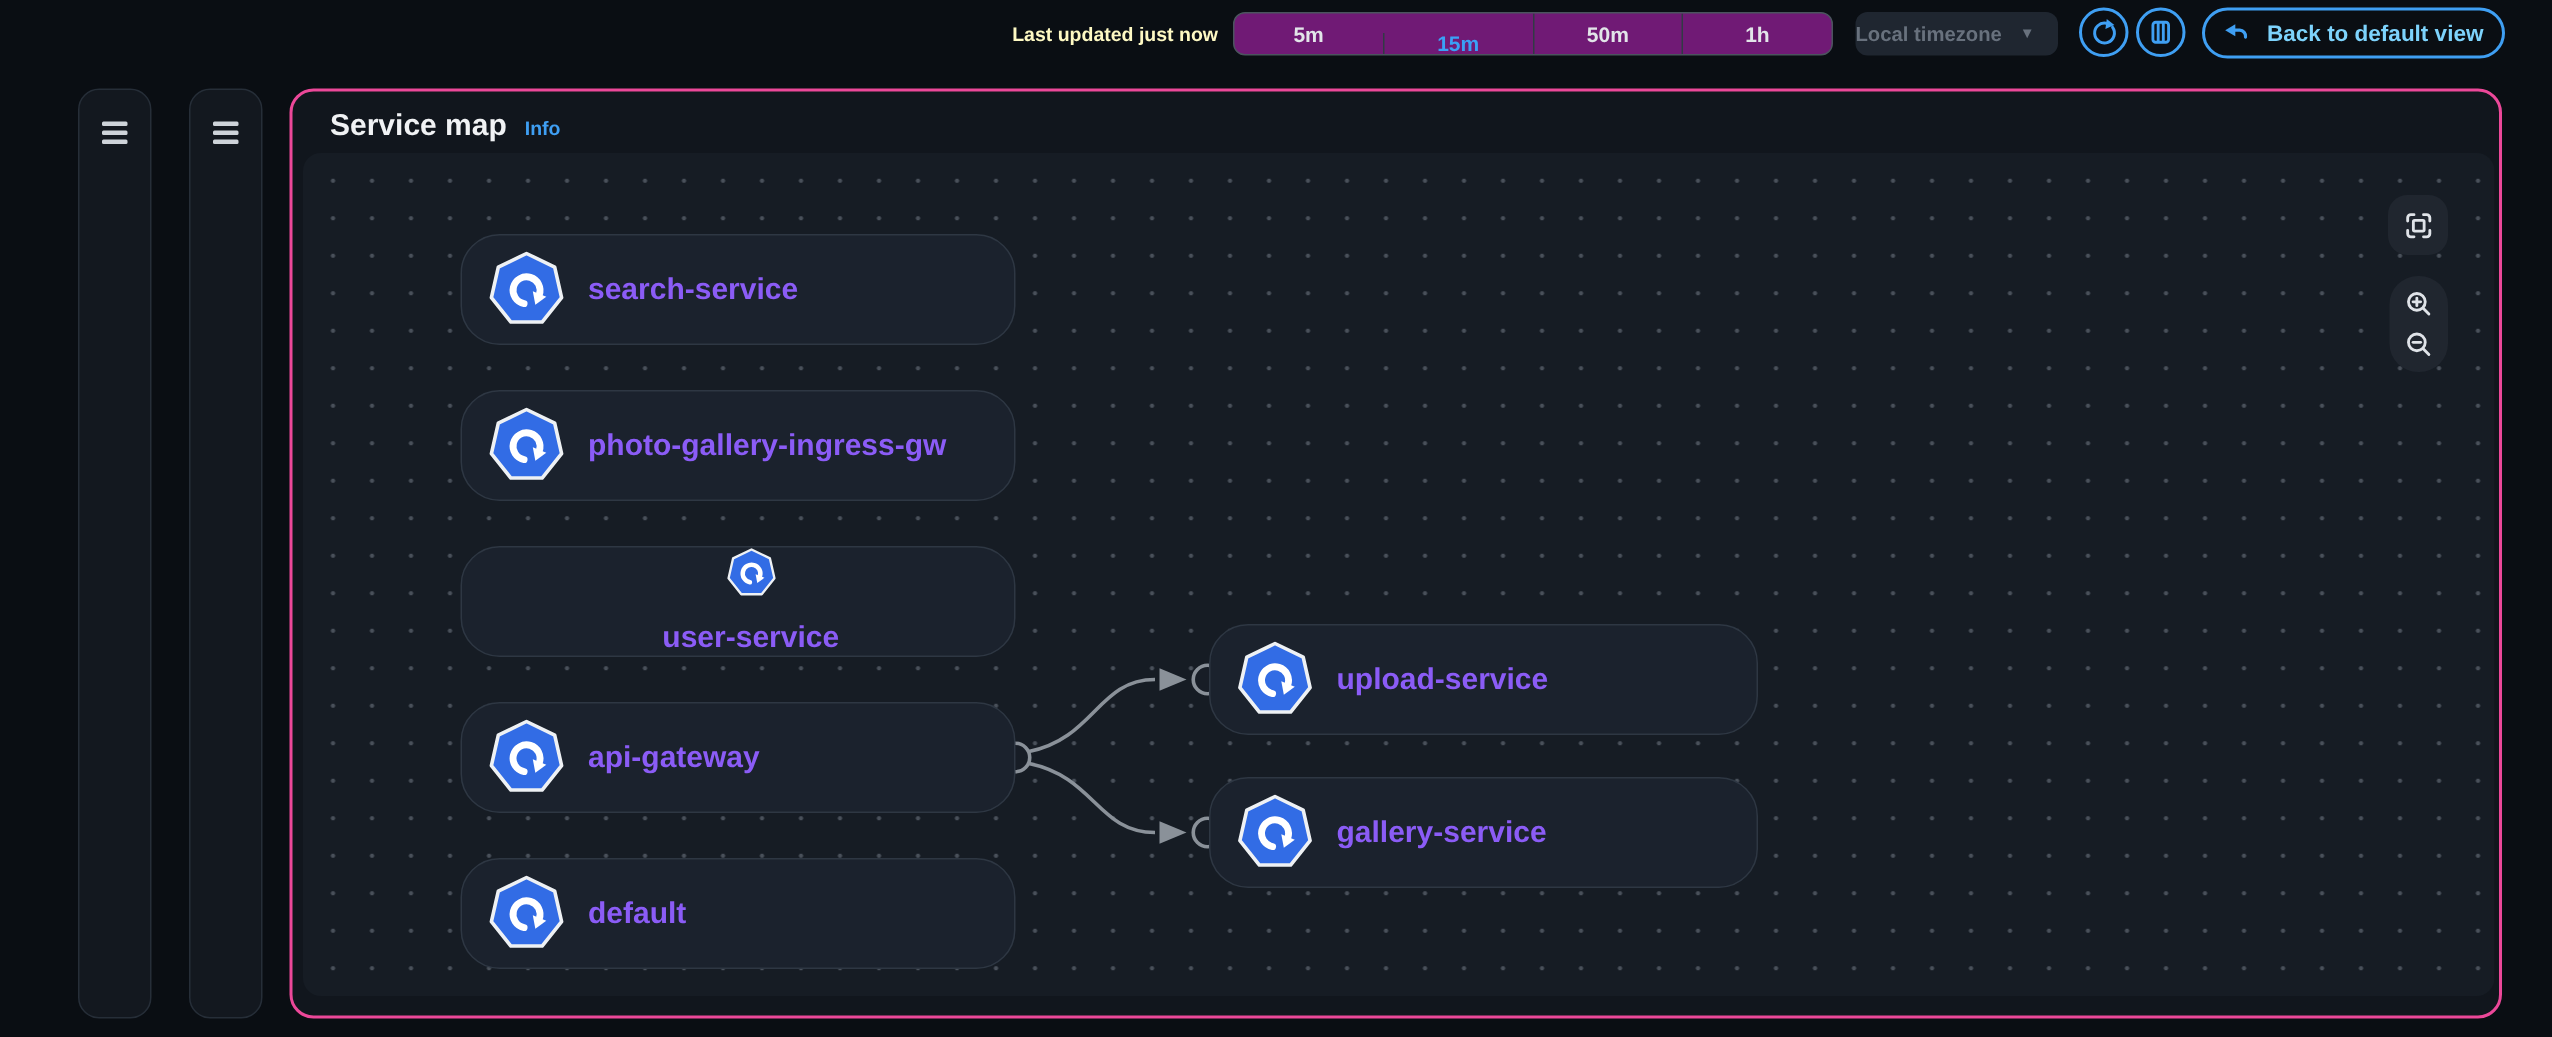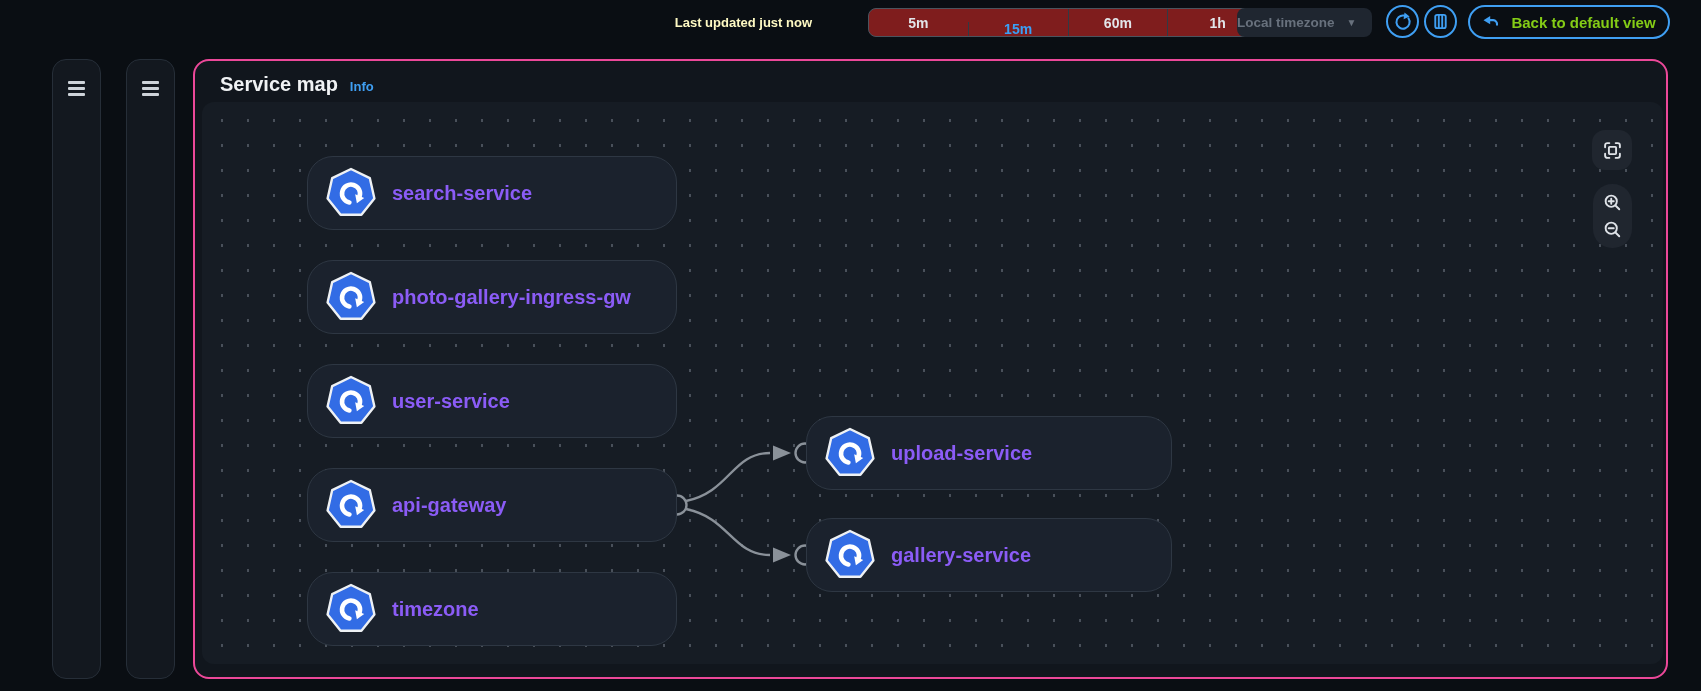--- a/index.html
+++ b/index.html
@@ -9,22 +9,22 @@
     position:relative; width:1701px; height:691px;
     background:#0a0e13; overflow:hidden;
   }
   
   .last-updated {
     position:absolute; top:0; left:0; width:812px; height:45px;
     display:flex; align-items:center; justify-content:flex-end;
     color:#fef9c3; font-size:13px; font-weight:bold;
   }
   .seg-control {
-    position:absolute; left:868px; top:8px; width:400px; height:29px;
-    border:1px solid #4b545e; border-radius:8px; background:#7f1d1d;
+    position:absolute; left:822px; top:8px; width:400px; height:29px;
+    border:1px solid #4b545e; border-radius:8px; background:#701a75;
     display:flex; overflow:hidden;
   }
   .seg {
     flex:1 1 0; display:flex; align-items:center; justify-content:center;
     color:#e2e5e9; font-size:14px; font-weight:bold; cursor:pointer;
     border-left:1px solid #313a44;
   }
   .seg:first-child { border-left:none; }
   .seg.selected { color:#3aa0f6;margin-top:13px; }
   .tz-select {
@@ -36,21 +36,21 @@
   .tz-caret { font-size:10px; color:#68717d; }
   .circle-btn {
     position:absolute; top:5px; width:33px; height:33px; border-radius:50%;
     border:2px solid #3f9ff3; background:transparent;
     display:flex; align-items:center; justify-content:center; cursor:pointer;
   }
   .pill-btn {
     position:absolute; left:1468px; top:5px; width:202px; height:34px;
     border:2px solid #3f9ff3; border-radius:17px; background:transparent;
     display:flex; align-items:center; justify-content:center; gap:10px;
-    color:#84cc16; font-size:15px; font-weight:bold; cursor:pointer;
+    color:#7dd3fc; font-size:15px; font-weight:bold; cursor:pointer;
   }
   
   .rail {
     position:absolute; top:59px; height:620px; width:49px;
     background:#13181f; border:1px solid #262e38; border-radius:14px;
     display:flex; justify-content:center; padding-top:21px;
   }
   .hamburger { display:flex; flex-direction:column; gap:3.5px; cursor:pointer; }
   .hamburger i { display:block; width:17px; height:2.6px; background:#ced3d9; border-radius:1px; }
   
@@ -102,21 +102,21 @@
 </head>
 <body>
 
 <div id="app">
 
   <div class="last-updated">Last updated just now</div>
 
   <div class="seg-control">
     <div class="seg">5m</div>
     <div class="seg selected">15m</div>
-    <div class="seg">60m</div>
+    <div class="seg">50m</div>
     <div class="seg">1h</div>
   </div>
 
   <div class="tz-select">
     <span>Local timezone</span>
     <span class="tz-caret">▼</span>
   </div>
 
   <div class="circle-btn" style="left:1386px;">
     <svg width="20" height="20" viewBox="0 0 20 20">
@@ -185,21 +185,21 @@
 
       <div class="node col-left" style="top:158px;">
         <svg width="52" height="52" viewBox="0 0 52 52">
           <polygon points="26,2 44.8,11.1 49.4,31.4 36.4,47.7 15.6,47.7 2.6,31.4 7.2,11.1" fill="#326ce5" stroke="#eef1f4" stroke-width="2.4" stroke-linejoin="round"></polygon>
           <path d="M 24.4 35.4 A 9 9 0 1 1 34.5 29.6" fill="none" stroke="#ffffff" stroke-width="4.6" stroke-linecap="round"></path>
           <polygon fill="#ffffff" points="30.2,27.2 39.2,30.9 31.9,36.2"></polygon>
         </svg>
         <span class="node-label">photo-gallery-ingress-gw</span>
       </div>
 
-      <div class="node col-left" style="top:262px;">
+      <div class="node col-left" style="top:262px;flex-direction:column;">
         <svg width="52" height="52" viewBox="0 0 52 52">
           <polygon points="26,2 44.8,11.1 49.4,31.4 36.4,47.7 15.6,47.7 2.6,31.4 7.2,11.1" fill="#326ce5" stroke="#eef1f4" stroke-width="2.4" stroke-linejoin="round"></polygon>
           <path d="M 24.4 35.4 A 9 9 0 1 1 34.5 29.6" fill="none" stroke="#ffffff" stroke-width="4.6" stroke-linecap="round"></path>
           <polygon fill="#ffffff" points="30.2,27.2 39.2,30.9 31.9,36.2"></polygon>
         </svg>
         <span class="node-label">user-service</span>
       </div>
 
       <div class="node col-left" style="top:366px;">
         <svg width="52" height="52" viewBox="0 0 52 52">
@@ -209,21 +209,21 @@
         </svg>
         <span class="node-label">api-gateway</span>
       </div>
 
       <div class="node col-left" style="top:470px;">
         <svg width="52" height="52" viewBox="0 0 52 52">
           <polygon points="26,2 44.8,11.1 49.4,31.4 36.4,47.7 15.6,47.7 2.6,31.4 7.2,11.1" fill="#326ce5" stroke="#eef1f4" stroke-width="2.4" stroke-linejoin="round"></polygon>
           <path d="M 24.4 35.4 A 9 9 0 1 1 34.5 29.6" fill="none" stroke="#ffffff" stroke-width="4.6" stroke-linecap="round"></path>
           <polygon fill="#ffffff" points="30.2,27.2 39.2,30.9 31.9,36.2"></polygon>
         </svg>
-        <span class="node-label">timezone</span>
+        <span class="node-label">default</span>
       </div>
 
       <div class="node col-right" style="top:314px;">
         <svg width="52" height="52" viewBox="0 0 52 52">
           <polygon points="26,2 44.8,11.1 49.4,31.4 36.4,47.7 15.6,47.7 2.6,31.4 7.2,11.1" fill="#326ce5" stroke="#eef1f4" stroke-width="2.4" stroke-linejoin="round"></polygon>
           <path d="M 24.4 35.4 A 9 9 0 1 1 34.5 29.6" fill="none" stroke="#ffffff" stroke-width="4.6" stroke-linecap="round"></path>
           <polygon fill="#ffffff" points="30.2,27.2 39.2,30.9 31.9,36.2"></polygon>
         </svg>
         <span class="node-label">upload-service</span>
       </div>

